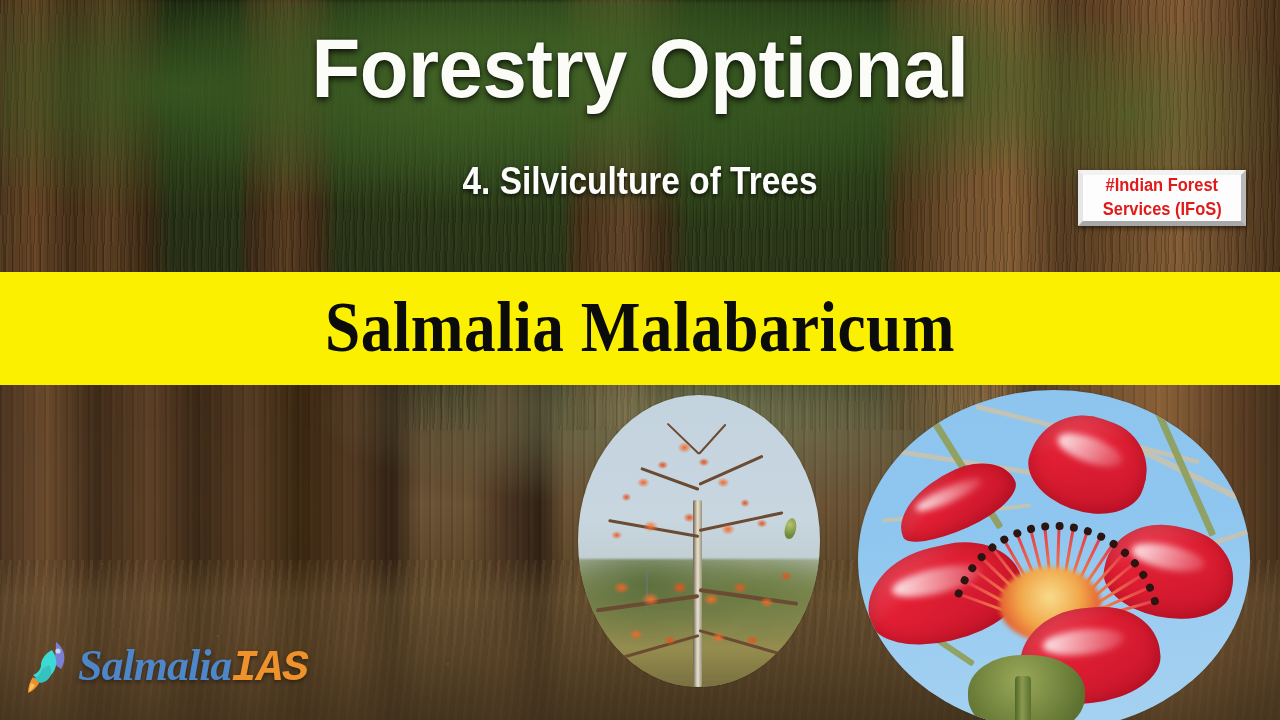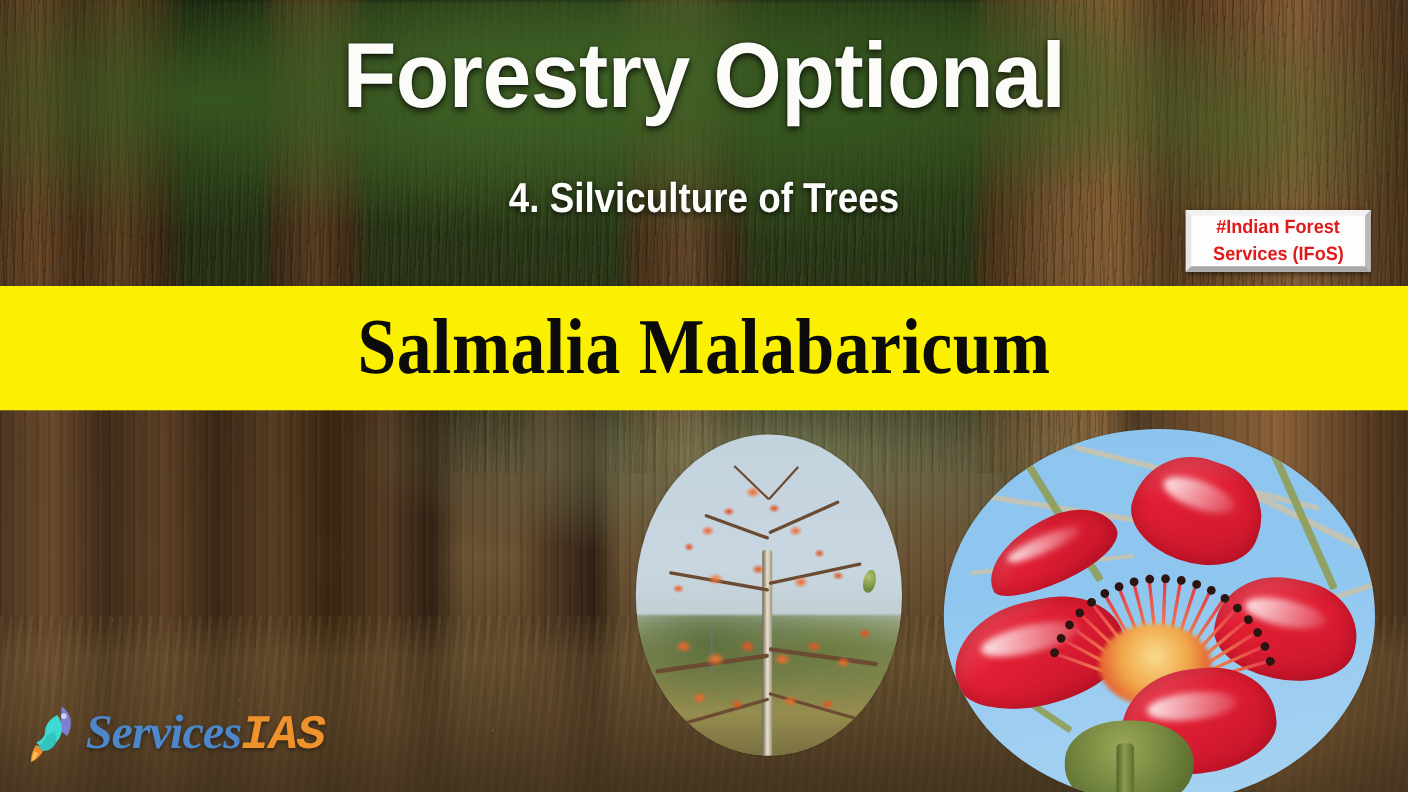--- a/index.html
+++ b/index.html
@@ -165,37 +165,36 @@
     border-left: 5px solid #e6e6e6;
     border-right: 5px solid #b9b9b9;
     border-bottom: 5px solid #a8a8a8;
     box-sizing: border-box;
     box-shadow: 0 2px 5px rgba(0,0,0,.55);
     display: flex;
     flex-direction: column;
     align-items: center;
     justify-content: center;
     text-align: center;
-    margin-top: 21px;
   }
   .badge-line {
     color: #e01b1b;
     font-family: "Liberation Sans", sans-serif;
     font-weight: bold;
     font-size: 17.5px;
     line-height: 1.35;
     transform: scaleX(0.94);
     white-space: nowrap;
   }
 
   
   .banner {
     position: absolute;
     left: 0; right: 0;
-    top: 260px;
+    top: 272px;
     height: 113px;
     background: #fbf000;
     display: flex;
     align-items: center;
     justify-content: center;
   }
   .banner-text {
     color: #0b0b0b;
     font-family: "Liberation Serif", serif;
     font-weight: bold;
@@ -509,16 +508,16 @@
 
   <div class="logo">
     <svg class="rocket" viewBox="0 0 52 58">
       <path d="M34 4 C43 10 45 22 39 31 L31 25 C34 18 34 10 34 4 Z" fill="#7b7fd6"></path>
       <circle cx="36" cy="13" r="2.6" fill="#c9d2f2"></circle>
       <path d="M30 12 C36 20 36 31 28 38 C22 43 15 42 11 37 C16 35 19 31 19 27 C19 21 24 15 30 12 Z" fill="#3ed9d4"></path>
       <path d="M27 27 C31 32 30 39 24 43 C19 46 13 45 10 41 C15 40 19 36 20 31 Z" fill="#35c3c0"></path>
       <path d="M11 39 C8 43 6 49 6 55 C11 53 15 49 17 45 Z" fill="#f28c28"></path>
       <path d="M9 45 C8 48 7 51 7 54 C10 52 12 49 13 47 Z" fill="#f6c05a"></path>
     </svg>
-    <div class="logo-text"><span class="logo-syn">Services</span><span class="logo-ias">IAS</span></div>
+    <div class="logo-text"><span class="logo-syn">Salmalia</span><span class="logo-ias">IAS</span></div>
   </div>
 
 </div>
 
 </body></html>

